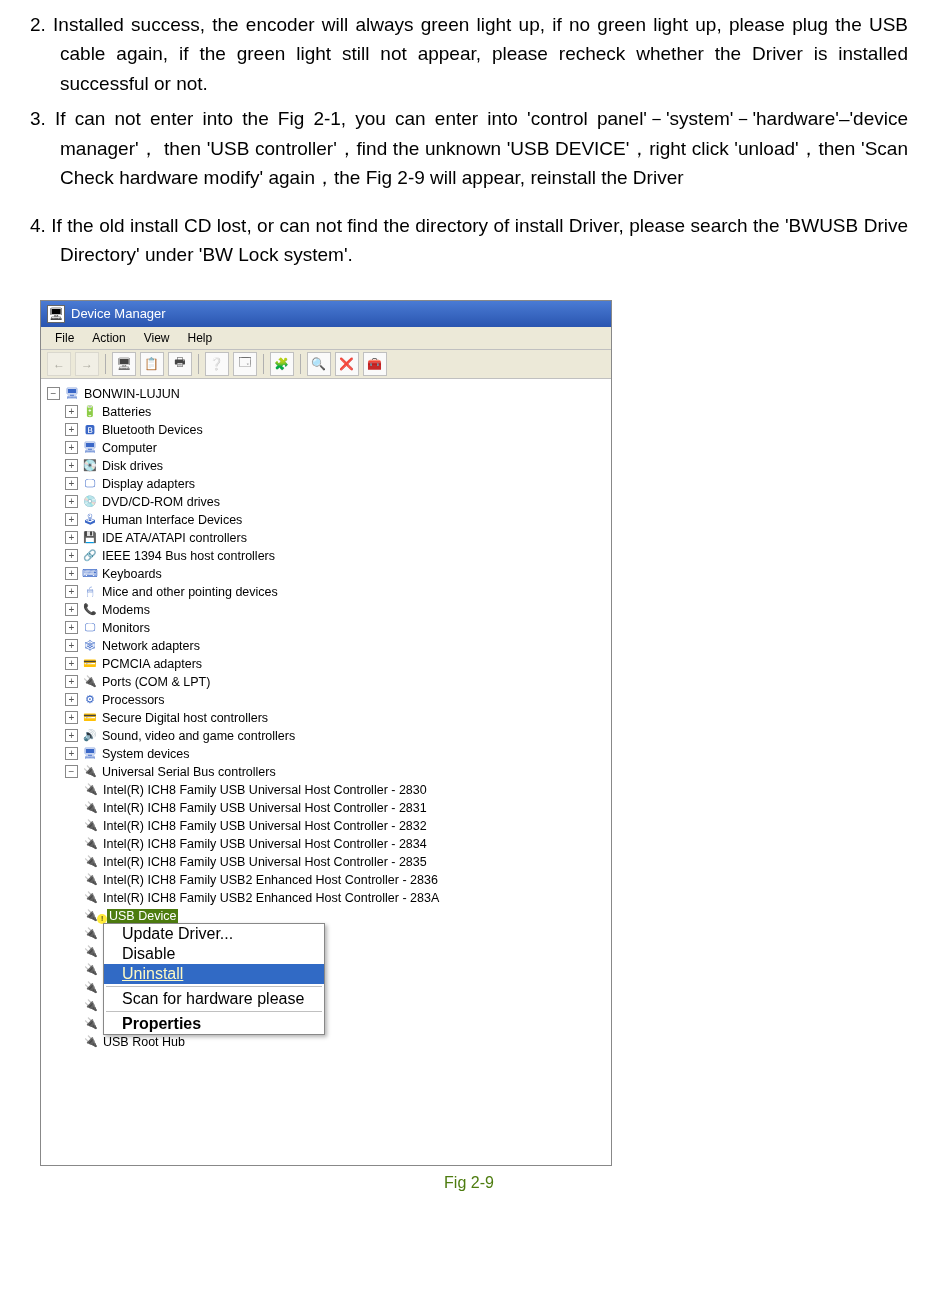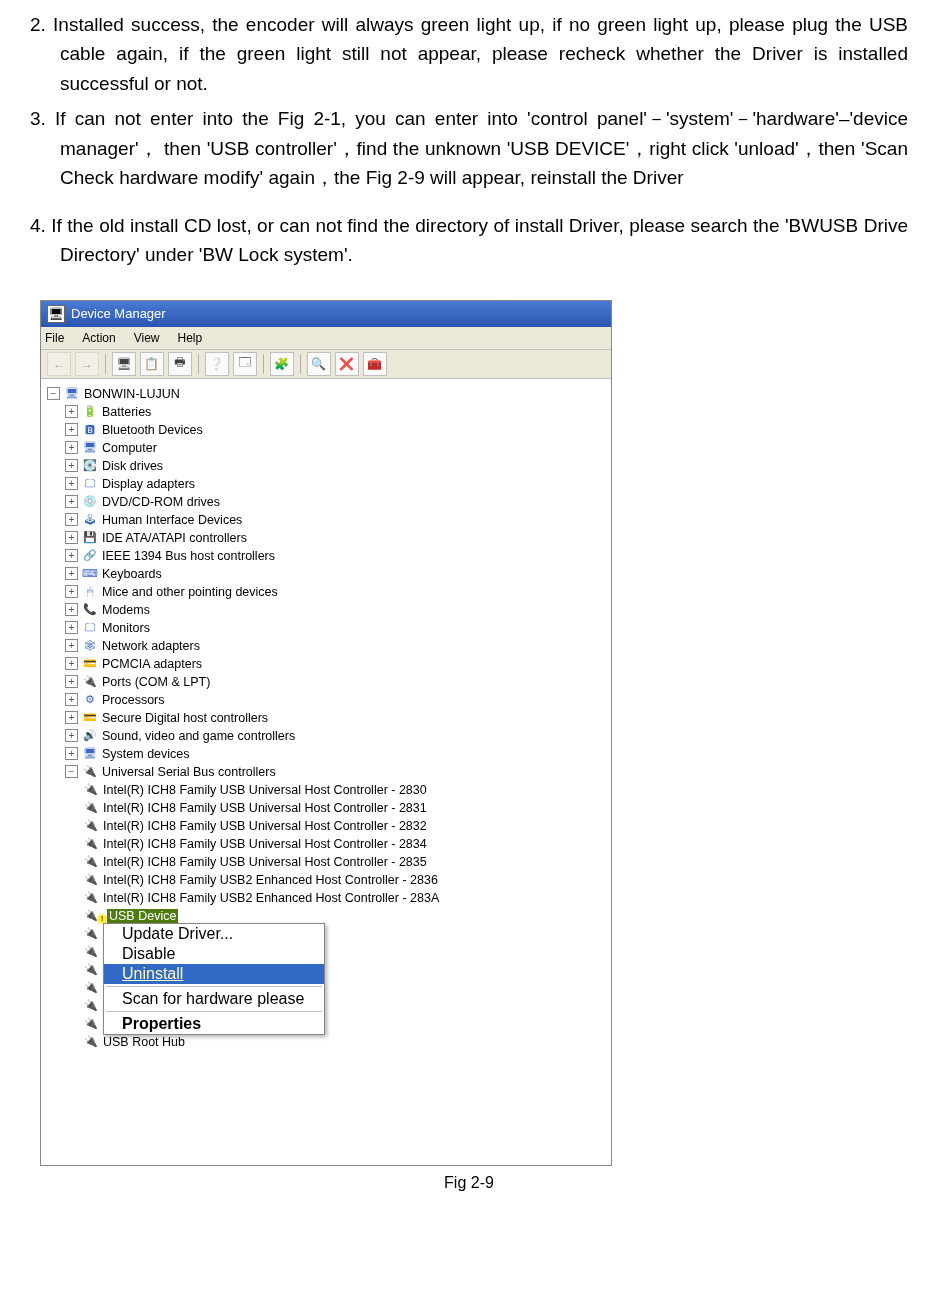--- a/index.html
+++ b/index.html
@@ -4,21 +4,21 @@
 <style>
   html,body{margin:0;padding:0;background:#fff;font-family:Arial,Helvetica,sans-serif;color:#000;}
   .page{width:938px;margin:0 auto;box-sizing:border-box;padding:10px 30px 20px 30px;}
   .instr{font-size:19px;line-height:1.55;text-align:justify;}
   .instr p{margin:0 0 6px 0;padding-left:30px;text-indent:-30px;}
   .instr .sp{margin-bottom:18px;}
   
   .shot{margin:30px 0 0 10px;width:570px;border:1px solid #888;background:#fff;}
   .titlebar{height:26px;background:linear-gradient(#4a7bd4,#2a55b0);display:flex;align-items:center;padding:0 6px;color:#fff;font-size:13px;}
   .titlebar .ico{width:16px;height:16px;margin-right:6px;display:flex;align-items:center;justify-content:center;font-size:12px;color:#000;background:#fff;border:1px solid #666;}
-  .menubar{height:22px;background:#ece9d8;display:flex;align-items:center;padding:0 4px;font-size:12px;border-bottom:1px solid #c0c0c0;}
+  .menubar{height:22px;background:#ece9d8;display:flex;align-items:center;padding:0 14px;font-size:12px;border-bottom:1px solid #c0c0c0;}
   .menubar span{margin-right:18px;}
   .toolbar{height:28px;background:#ece9d8;display:flex;align-items:center;padding:0 6px;border-bottom:1px solid #c0c0c0;gap:4px;}
   .tbtn{width:22px;height:22px;border:1px solid #c0c0c0;background:#fafafa;display:flex;align-items:center;justify-content:center;font-size:12px;color:#444;}
   .tbtn.dis{opacity:.4;}
   .sep{width:1px;height:20px;background:#b0b0b0;margin:0 2px;}
   .tree{padding:6px 0 4px 6px;font-size:12.5px;background:#fff;}
   .node{display:flex;align-items:center;height:18px;white-space:nowrap;}
   .exp{width:11px;height:11px;border:1px solid #888;display:flex;align-items:center;justify-content:center;font-size:10px;line-height:1;margin-right:4px;color:#555;background:#fff;}
   .ico16{width:16px;height:16px;margin-right:4px;display:flex;align-items:center;justify-content:center;font-size:11px;}
   .lvl0{padding-left:0;}
@@ -27,21 +27,21 @@
   .sel{background:#4d7c0f;color:#fff;padding:0 2px;}
   .warn{background:#ffeb3b;color:#000;border-radius:50%;width:10px;height:10px;font-size:8px;display:flex;align-items:center;justify-content:center;margin-left:-6px;margin-top:6px;position:relative;}
   
   .ctx{position:relative;margin-left:56px;margin-top:-2px;width:220px;background:#fff;border:1px solid #888;box-shadow:2px 2px 4px rgba(0,0,0,.3);font-size:16px;z-index:5;}
   .ctx .item{height:20px;display:flex;align-items:center;padding:0 18px;}
   .ctx .item.hi{background:#316ac5;color:#fef9c3;text-decoration:underline;}
   .ctx .hr{height:1px;background:#c0c0c0;margin:2px 2px;}
   .ctx .bold{font-weight:bold;}
   .behind{position:relative;top:-110px;padding-left:36px;font-size:12.5px;}
   .behind .node{height:18px;}
-  .caption{text-align:center;font-size:16px;color:#000000;margin-top:8px;}
+  .caption{text-align:center;font-size:16px;color:#4d7c0f;margin-top:8px;}
   
   .c-blue{color:#3a67c7;}
   .c-gry{color:#777;}
 </style>
 </head>
 <body>
 
 <div class="page">
   <div class="instr">
     <p>2.    Installed success, the encoder will always green light up, if no green light up, please plug the USB cable again, if the green light still not appear, please recheck whether the Driver is installed successful or not.</p>

